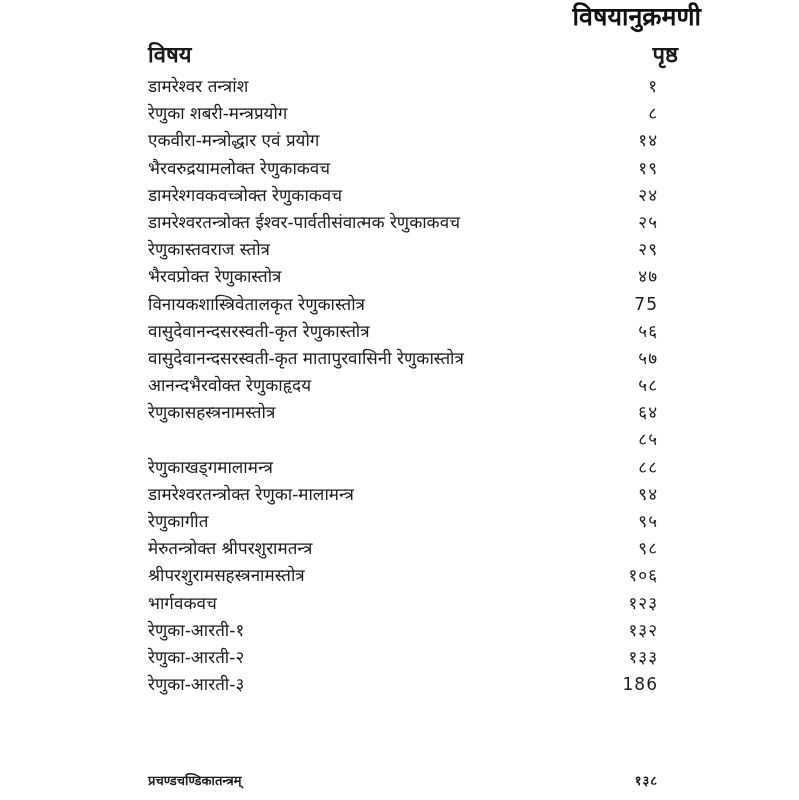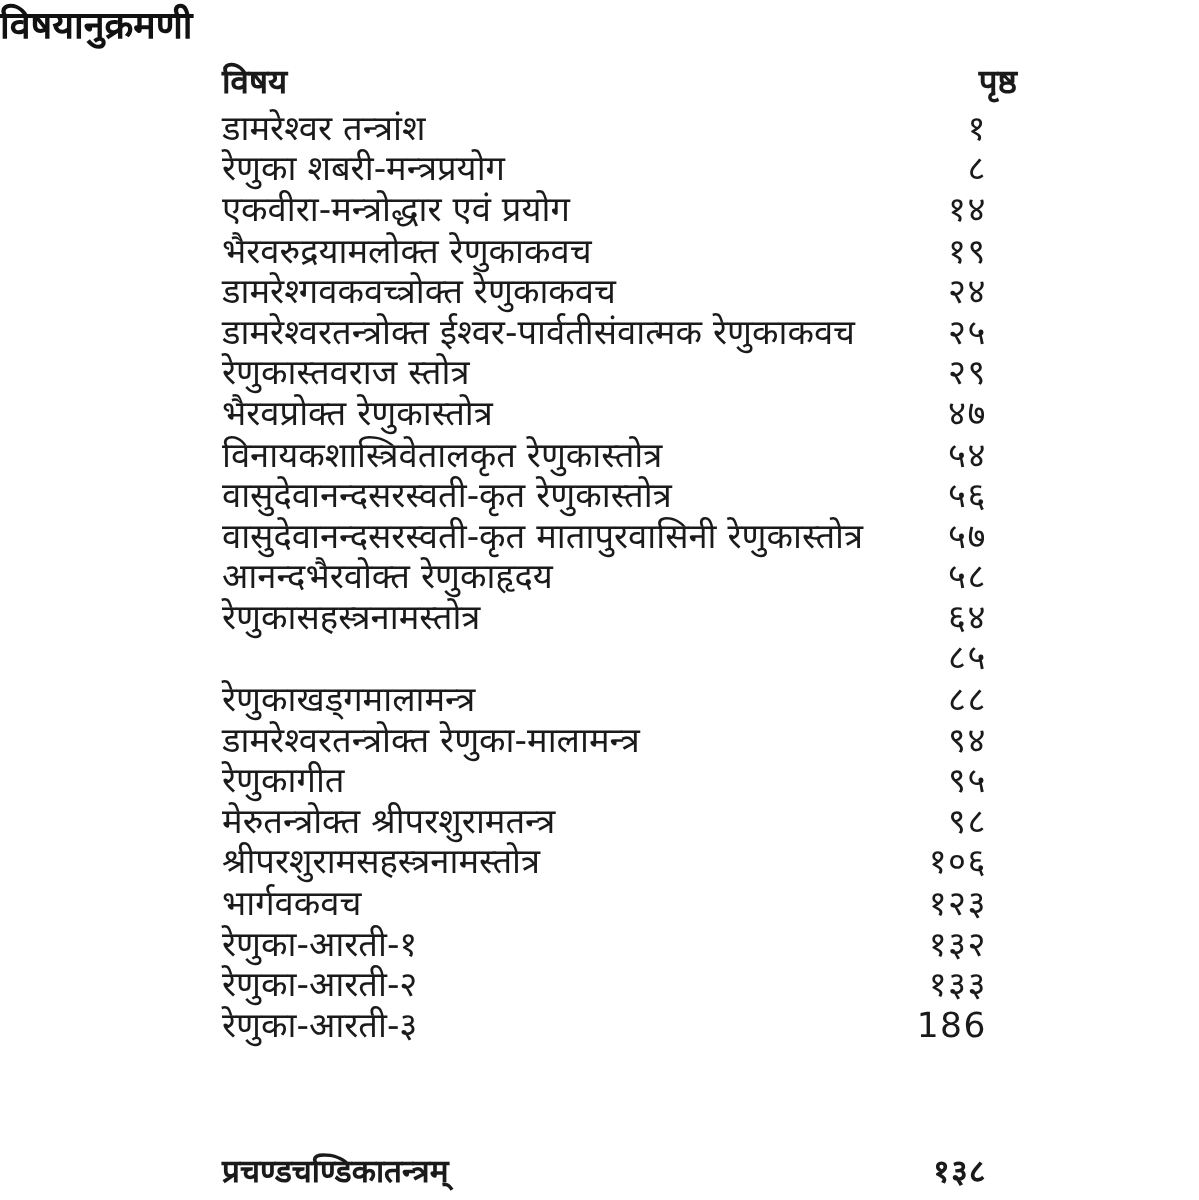--- a/index.html
+++ b/index.html
@@ -1,29 +1,29 @@
 <!DOCTYPE html>
 <html><head>
 <meta charset="utf-8">
 <style>
   html, body { margin: 0; padding: 0; background: #ffffff; }
   body { width: 799px; height: 800px; position: relative; overflow: hidden;
          font-family: "DejaVu Sans", sans-serif; color: #1a1a1a; }
-  .title { position: absolute; top: 0px; left: 0; width: 701px; text-align: left;
+  .title { position: absolute; top: 0px; left: 0; width: 701px; text-align: right;
            font-size: 25px; font-weight: bold; line-height: 34px; color: #111; }
   .header { position: absolute; top: 38px; left: 148px; width: 530px; height: 26px;
             font-size: 22px; font-weight: bold; }
   .header .col-subject { position: absolute; left: 0; top: 0; }
   .header .col-page { position: absolute; right: 0; top: 0; }
   .rows { position: absolute; top: 74px; left: 148px; width: 510px; }
-  .row { position: relative; height: 27.2px; font-size: 23px; line-height: 24px; }
+  .row { position: relative; height: 27.2px; font-size: 17px; line-height: 24px; }
   .row .subject { position: absolute; left: 0; top: 0; white-space: nowrap; }
   .row .page { position: absolute; right: 0; top: 0; white-space: nowrap; letter-spacing: 1px; }
   .final { position: absolute; top: 769px; left: 148px; width: 510px; height: 28px;
-           font-size: 21px; font-weight: bold; line-height: 24px; }
+           font-size: 13px; font-weight: bold; line-height: 24px; }
   .final .subject { position: absolute; left: 0; top: 0; }
   .final .page { position: absolute; right: 0; top: 0; letter-spacing: 1px; }
 </style>
 </head>
 <body>
 
 <div class="title">विषयानुक्रमणी</div>
 
 <div class="header">
   <span class="col-subject">विषय</span>
@@ -58,21 +58,21 @@
   <div class="row">
       <span class="subject">रेणुकास्तवराज स्तोत्र</span>
       <span class="page">२९</span>
     </div>
   <div class="row">
       <span class="subject">भैरवप्रोक्त रेणुकास्तोत्र</span>
       <span class="page">४७</span>
     </div>
   <div class="row">
       <span class="subject">विनायकशास्त्रिवेतालकृत रेणुकास्तोत्र</span>
-      <span class="page">५४</span>
+      <span class="page">75</span>
     </div>
   <div class="row">
       <span class="subject">वासुदेवानन्दसरस्वती-कृत रेणुकास्तोत्र</span>
       <span class="page">५६</span>
     </div>
   <div class="row">
       <span class="subject">वासुदेवानन्दसरस्वती-कृत मातापुरवासिनी रेणुकास्तोत्र</span>
       <span class="page">५७</span>
     </div>
   <div class="row">

